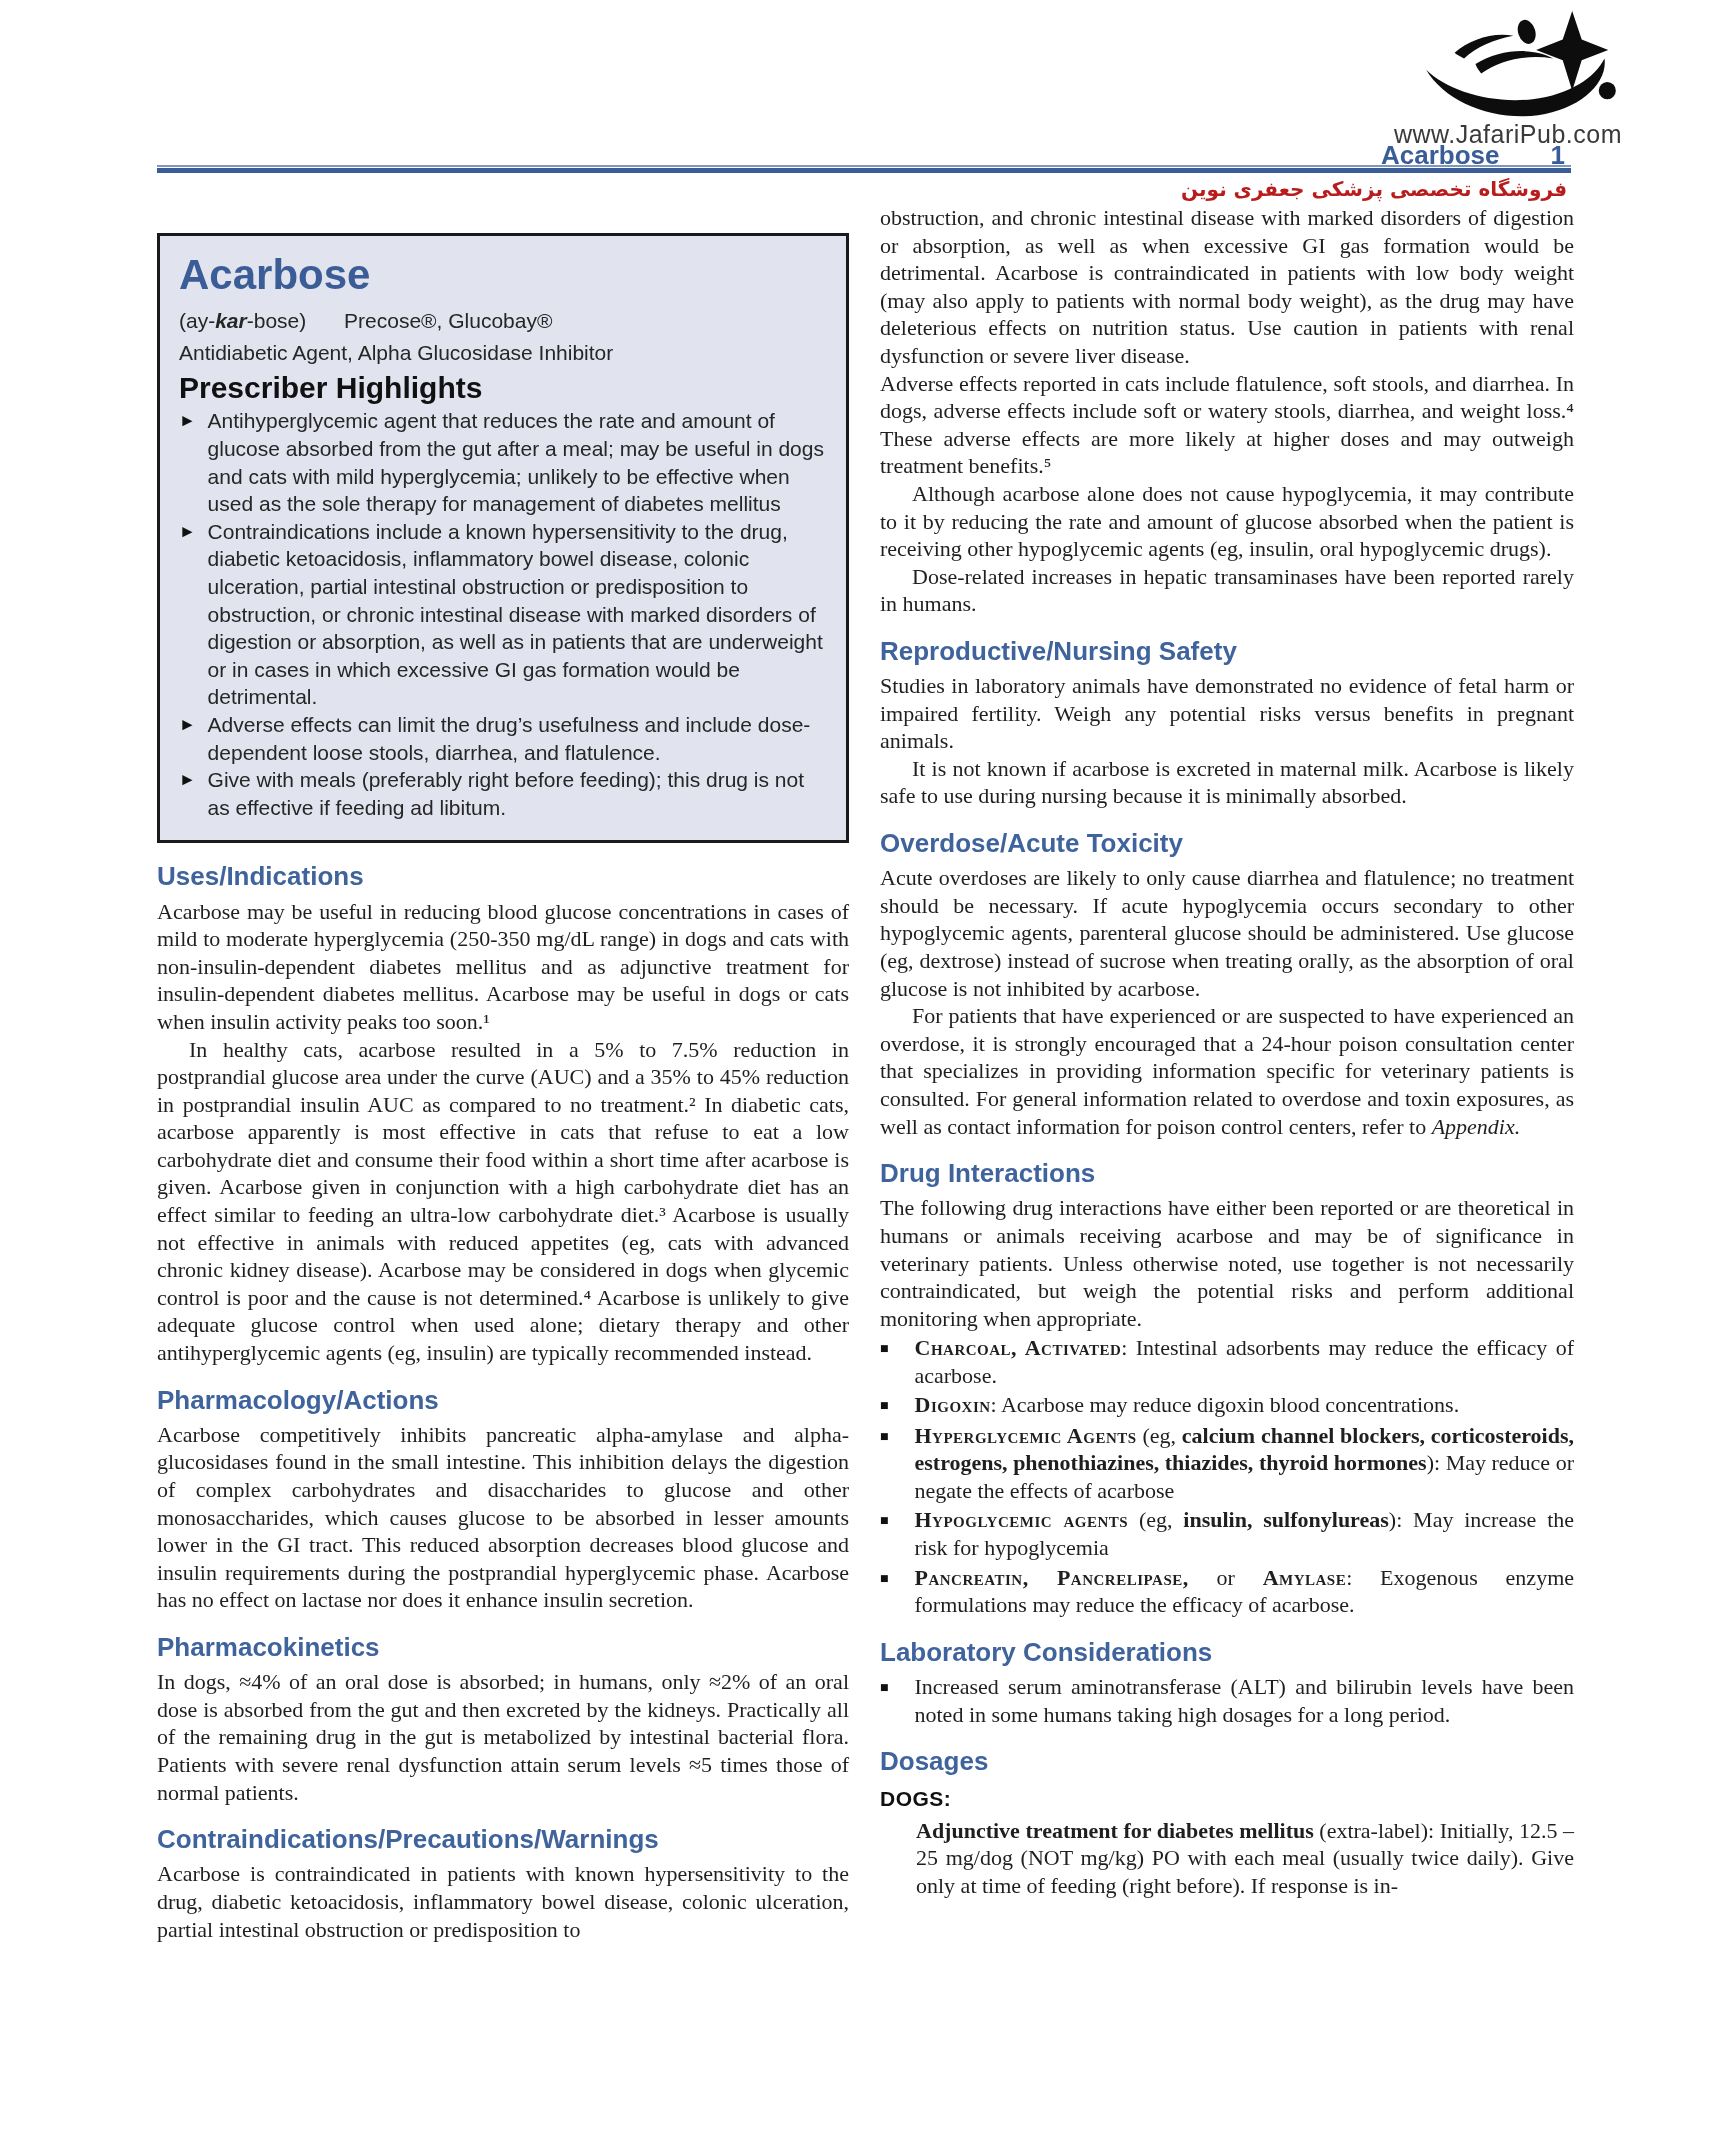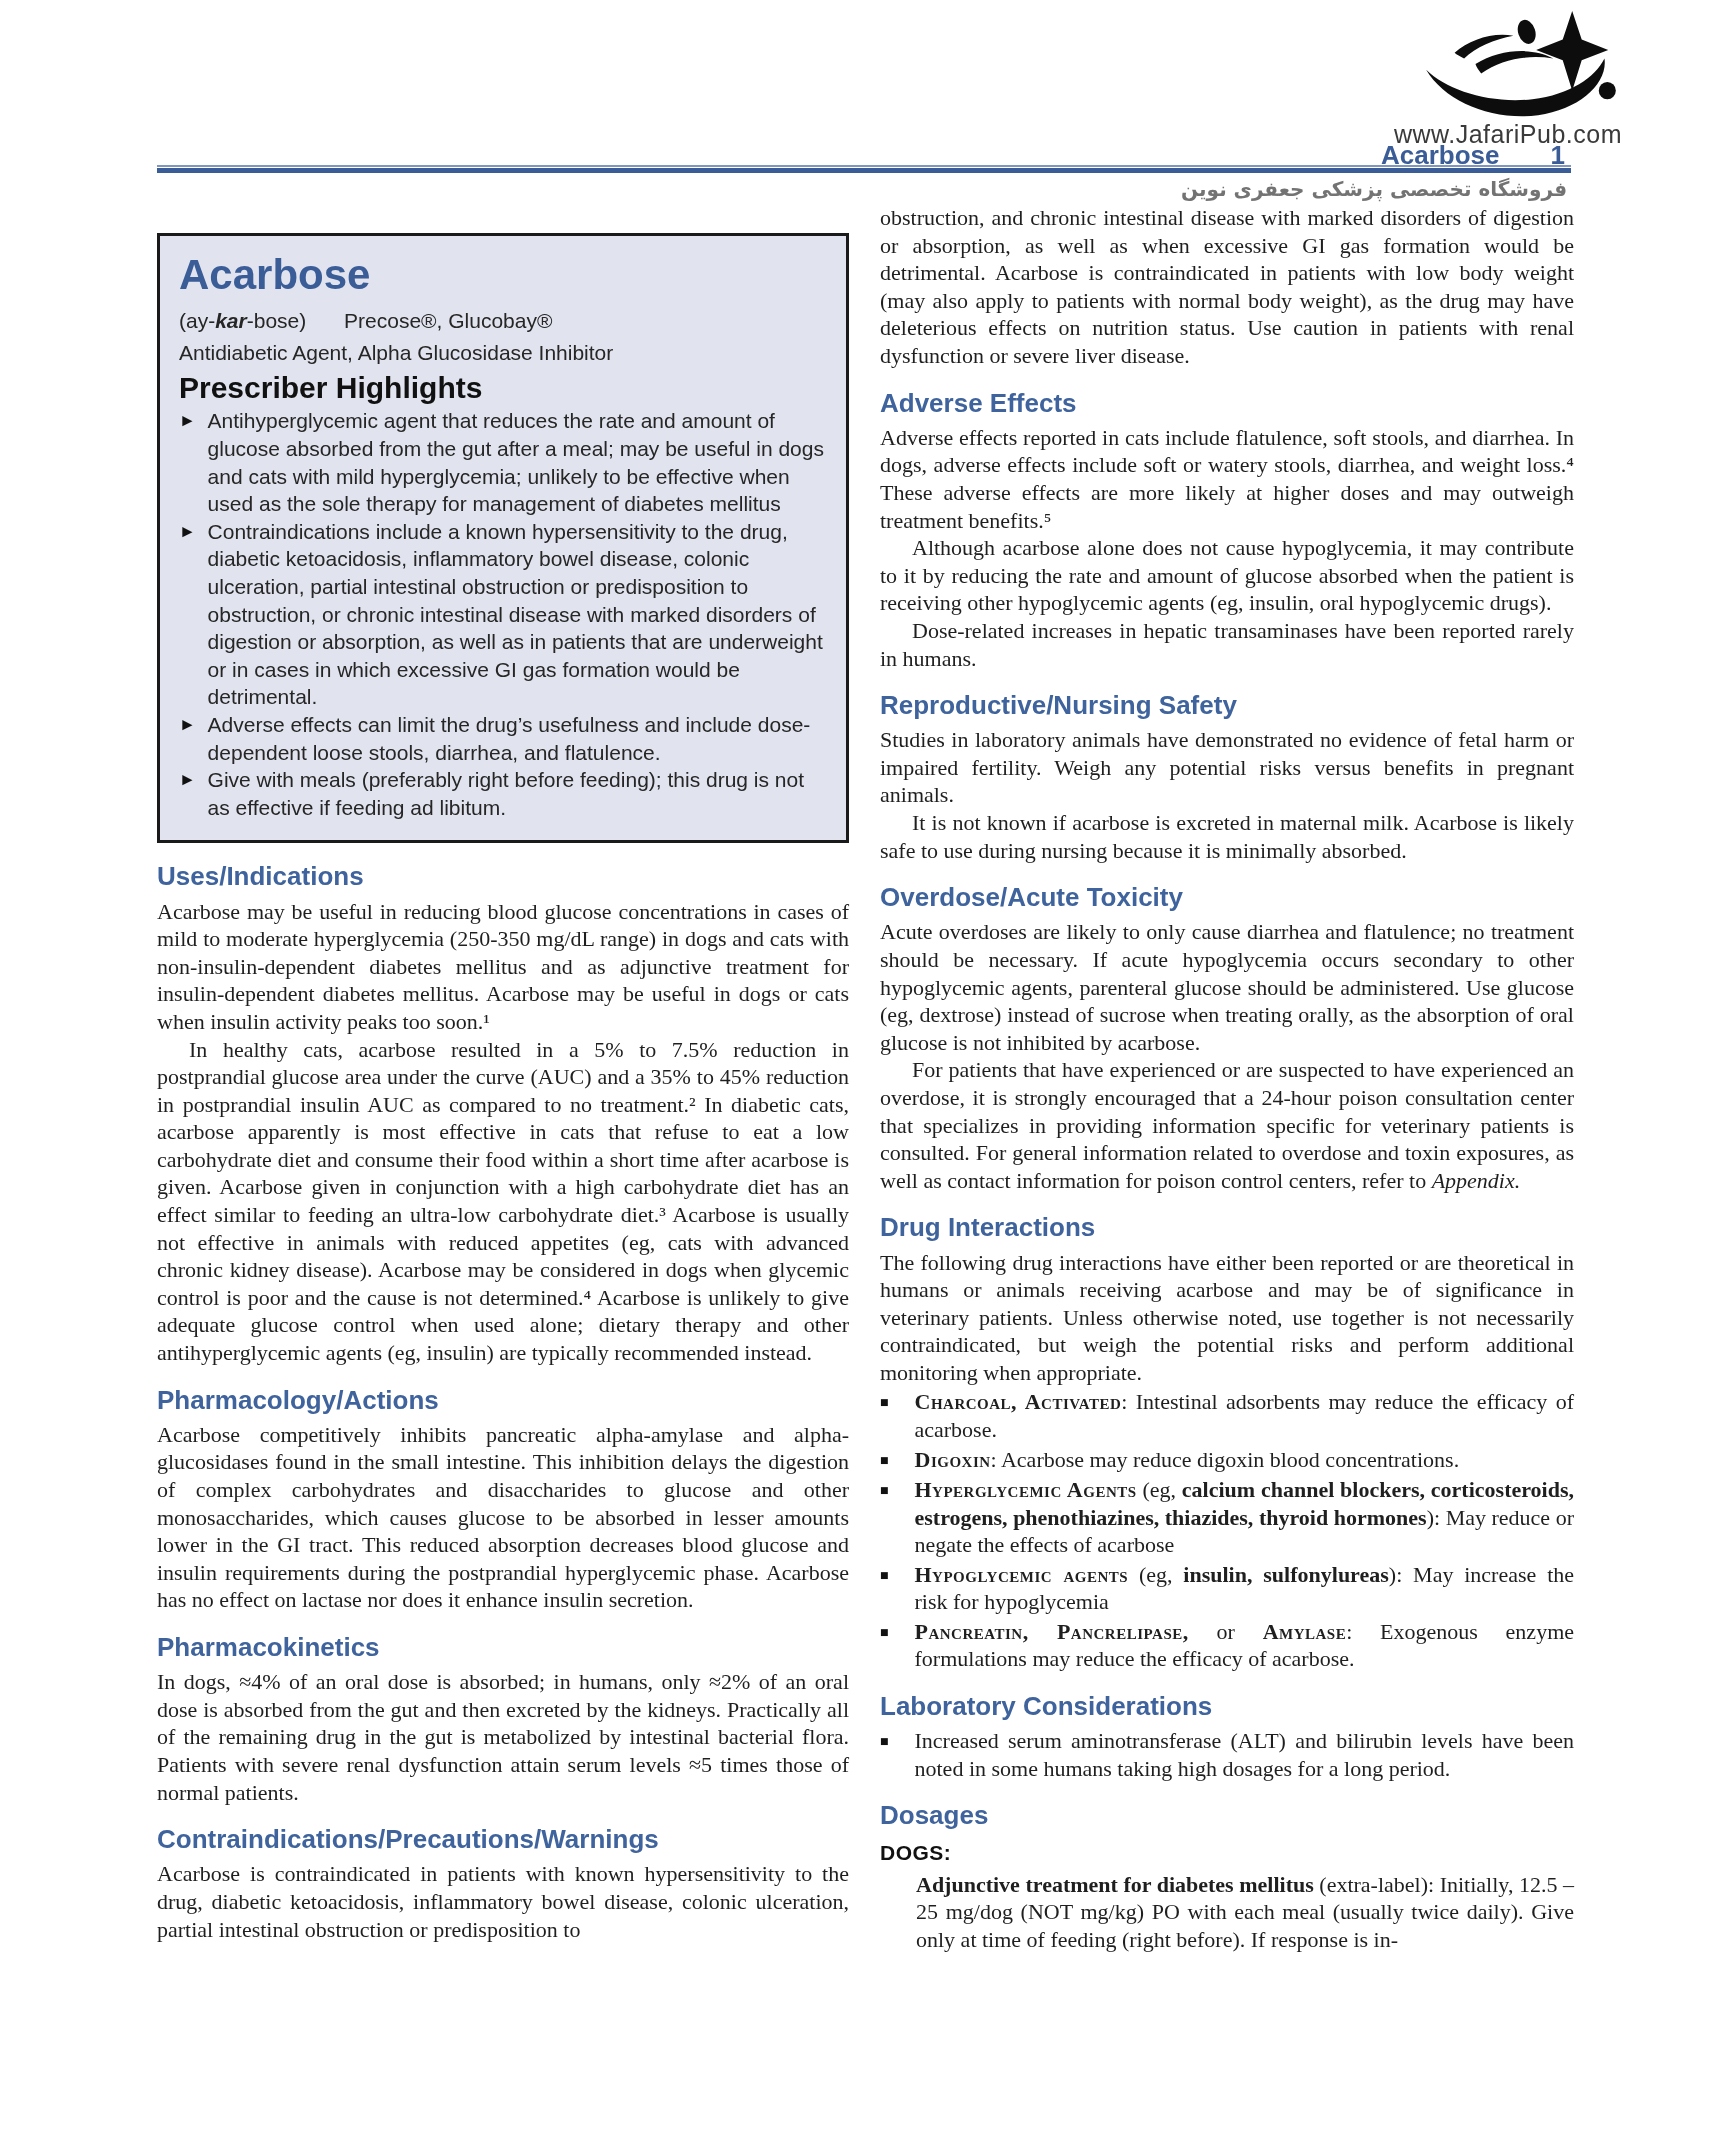--- a/index.html
+++ b/index.html
@@ -15,21 +15,21 @@
   .logo{position:absolute;top:11.4px;right:90px;width:202px;height:110px;}
   .site{position:absolute;top:120px;right:90px;font-family:"Liberation Sans",sans-serif;
         font-size:25px;color:#3a3a3a;letter-spacing:0.5px;}
   .runhead{position:absolute;top:140px;right:147px;display:flex;gap:51px;align-items:baseline;
         font-family:"Liberation Sans",sans-serif;font-weight:700;font-size:26px;color:#3a5c97;}
   .rule{position:absolute;left:157px;top:165px;width:1414px;}
   .rule .thin{height:1.9px;background:#7e96c0;}
   .rule .gap{height:1px;background:#ffffff;}
   .rule .thick{height:4.8px;background:#3a5c97;}
   .store-fa{position:absolute;top:177px;right:145px;direction:rtl;
-        font-family:"DejaVu Sans",sans-serif;font-size:20px;font-weight:600;color:#737373;}
+        font-family:"DejaVu Sans",sans-serif;font-size:20px;font-weight:600;color:#b91c1c;}
   
   .col{position:absolute;text-align:justify;font-size:22px;line-height:27.6px;}
   .col-left{left:157px;top:233px;width:692px;}
   .col-right{left:880px;top:204px;width:694px;}
   p{margin:0;}
   p.indent{text-indent:32px;}
   .sec-h{font-family:"Liberation Sans",sans-serif;font-weight:700;font-size:26px;line-height:28.5px;
         color:#3f639c;margin:19px 0 6.7px 0;text-align:left;}
   
   .hbox{border:3.8px solid #1a1a1a;background:#e1e3ee;padding:15px 19px 19px 19px;
@@ -137,21 +137,20 @@
       <p>Acarbose is contraindicated in patients with known hypersensitivity to the drug, diabetic ketoacidosis, inflammatory bowel disease, colonic ulceration, partial intestinal obstruction or predisposition to</p>
     </div>
 
   </div>
 
   <div class="col col-right">
 
     <p>obstruction, and chronic intestinal disease with marked disorders of digestion or absorption, as well as when excessive GI gas formation would be detrimental. Acarbose is contraindicated in patients with low body weight (may also apply to patients with normal body weight), as the drug may have deleterious effects on nutrition status. Use caution in patients with renal dysfunction or severe liver disease.</p>
 
     <div>
-      <div class="sec-h">Adverse Effects</div>
       <p>Adverse effects reported in cats include flatulence, soft stools, and diarrhea. In dogs, adverse effects include soft or watery stools, diarrhea, and weight loss.⁴ These adverse effects are more likely at higher doses and may outweigh treatment benefits.⁵</p>
       <p class="indent">Although acarbose alone does not cause hypoglycemia, it may contribute to it by reducing the rate and amount of glucose absorbed when the patient is receiving other hypoglycemic agents (eg, insulin, oral hypoglycemic drugs).</p>
       <p class="indent">Dose-related increases in hepatic transaminases have been reported rarely in humans.</p>
     </div>
 
     <div>
       <div class="sec-h">Reproductive/Nursing Safety</div>
       <p>Studies in laboratory animals have demonstrated no evidence of fetal harm or impaired fertility. Weigh any potential risks versus benefits in pregnant animals.</p>
       <p class="indent">It is not known if acarbose is excreted in maternal milk. Acarbose is likely safe to use during nursing because it is minimally absorbed.</p>
     </div>

